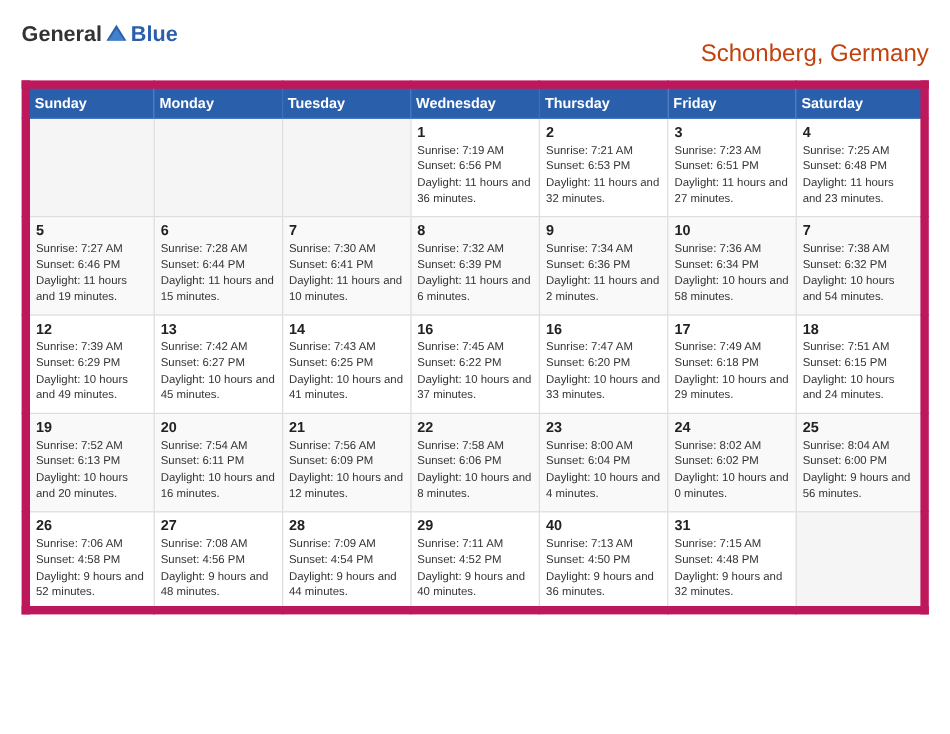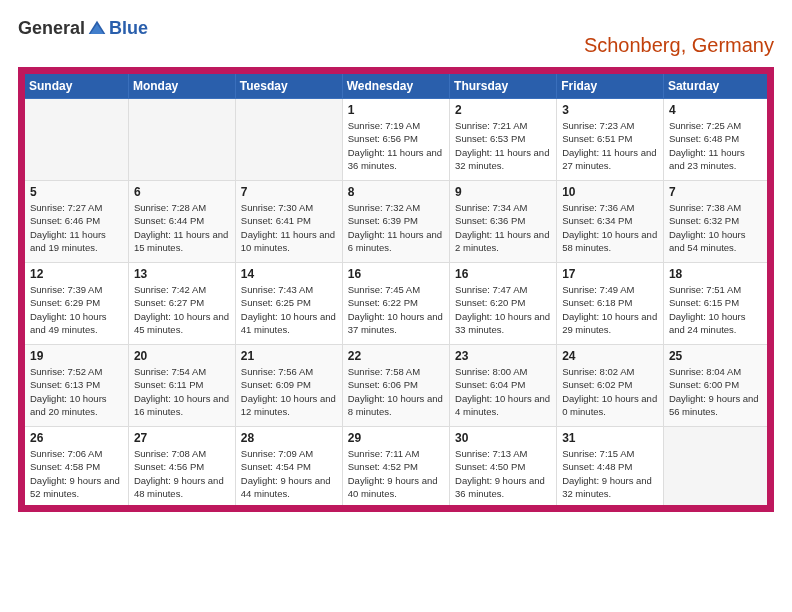--- a/index.html
+++ b/index.html
@@ -342,21 +342,21 @@
 and 44 minutes.</div>
           </td>
           <td>
             <div class="day-number">29</div>
             <div class="day-info">Sunrise: 7:11 AM
 Sunset: 4:52 PM
 Daylight: 9 hours
 and 40 minutes.</div>
           </td>
           <td>
-            <div class="day-number">30</div>
+            <div class="day-number">40</div>
             <div class="day-info">Sunrise: 7:13 AM
 Sunset: 4:50 PM
 Daylight: 9 hours
 and 36 minutes.</div>
           </td>
           <td>
             <div class="day-number">31</div>
             <div class="day-info">Sunrise: 7:15 AM
 Sunset: 4:48 PM
 Daylight: 9 hours

